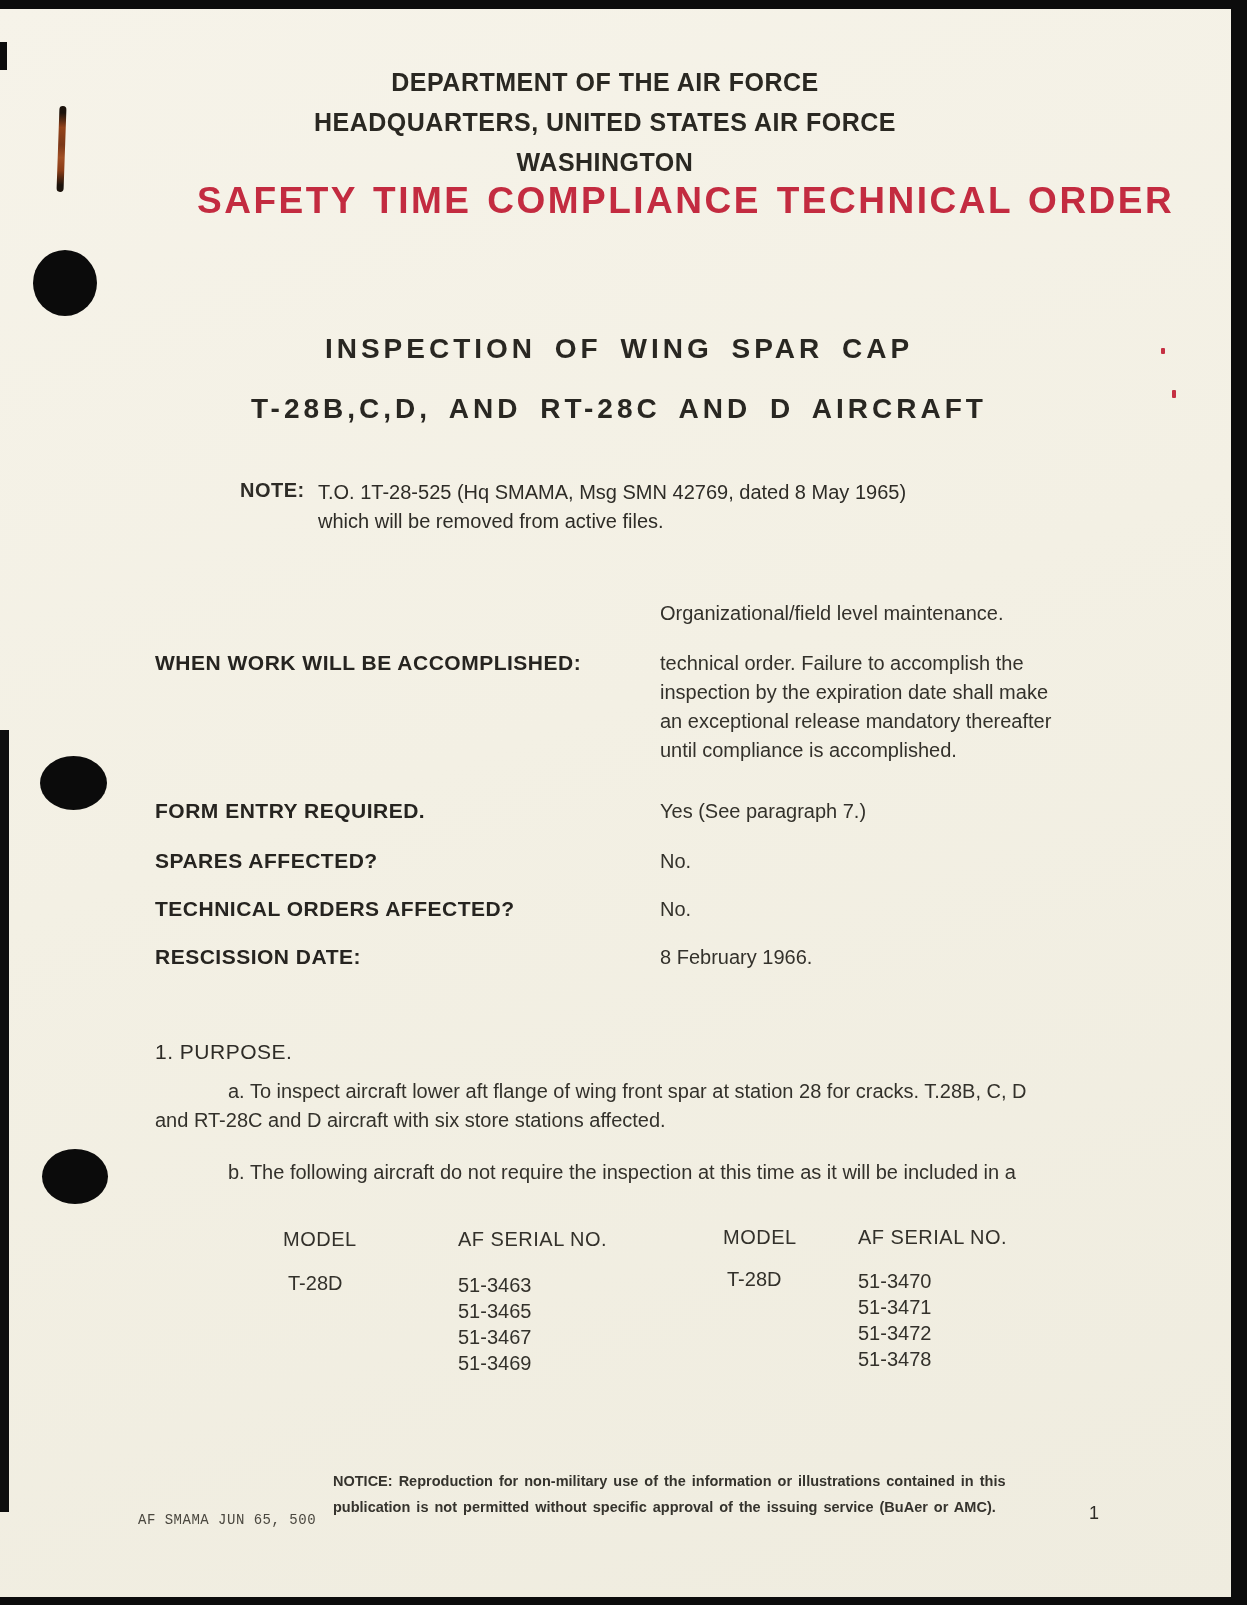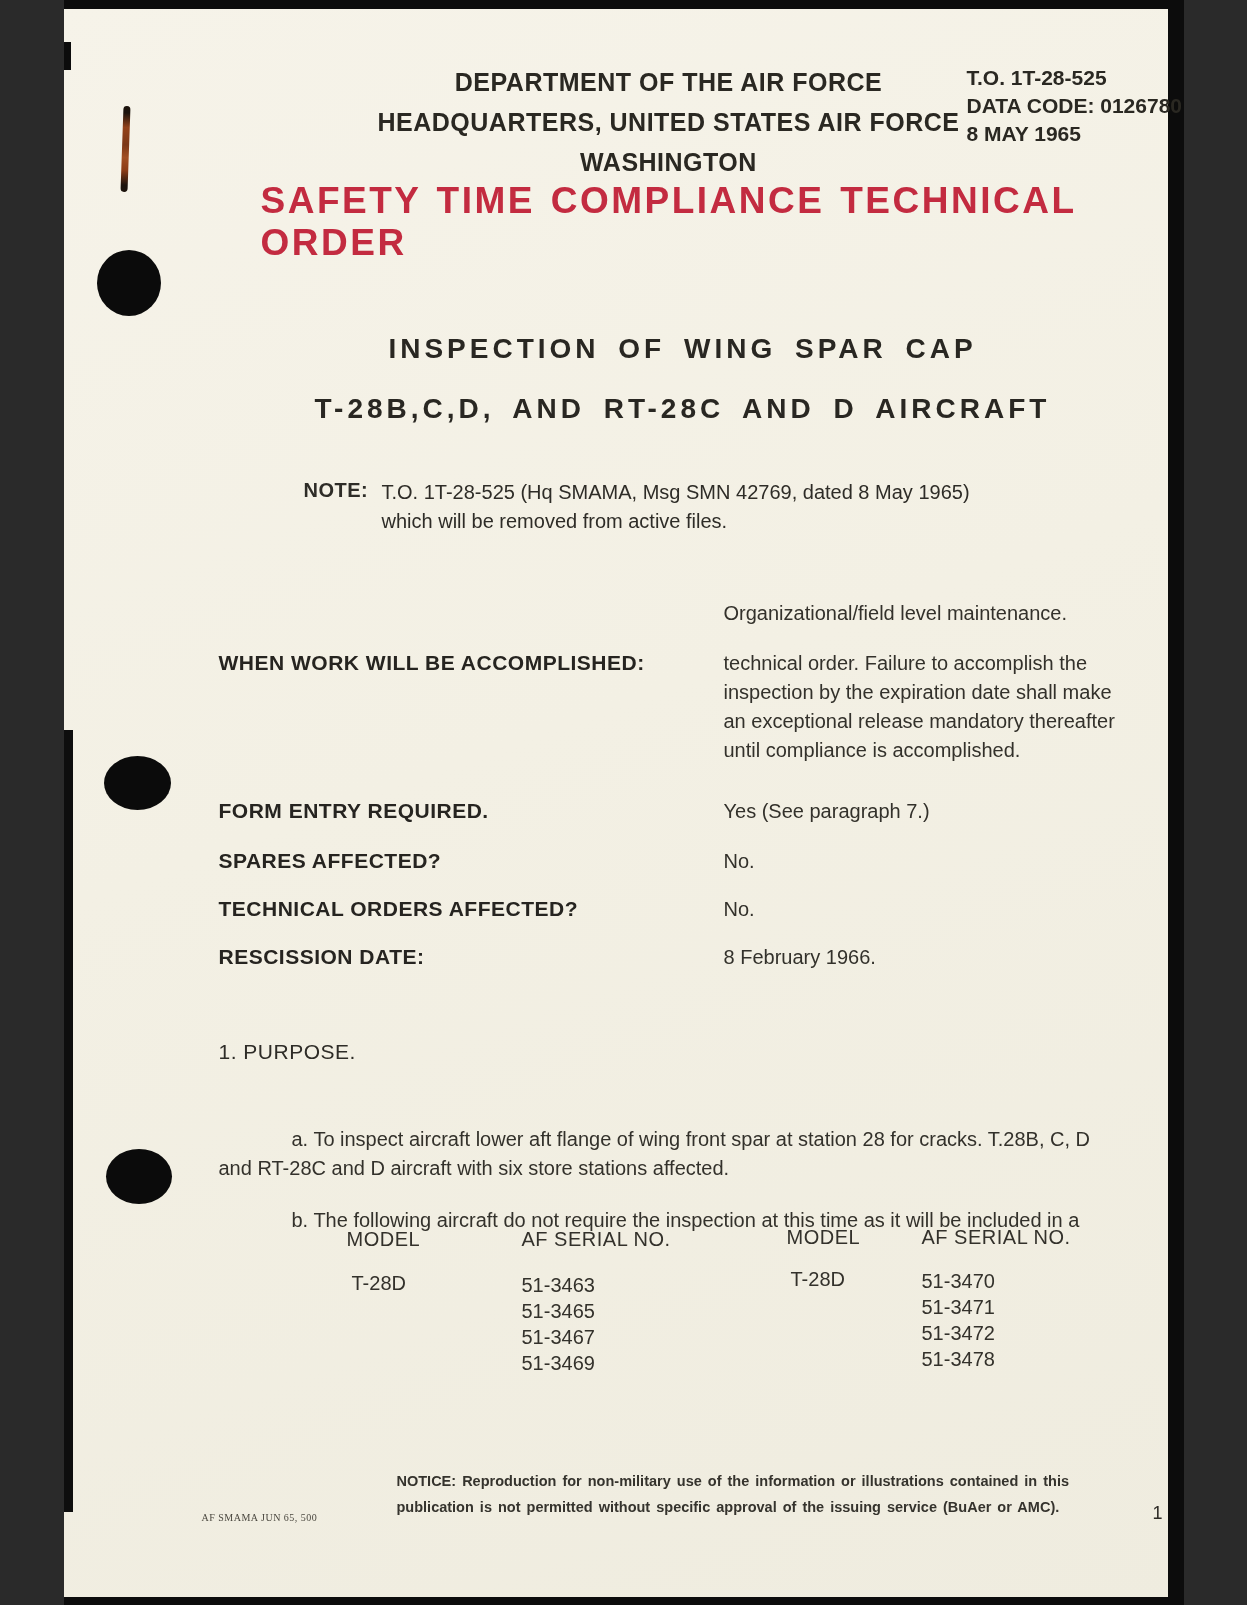--- a/index.html
+++ b/index.html
@@ -1,17 +1,17 @@
 <!DOCTYPE html>
 <html><head>
 <meta charset="utf-8">
 <style>
   html,body{margin:0;padding:0;background:#2a2a2a;}
   .page{
-    position:relative;width:1120px;height:1605px;margin:0 auto;
+    position:relative;width:1247px;height:1605px;margin:0 auto;
     background:linear-gradient(160deg,#f6f3e9 0%,#f3f0e4 45%,#efecdf 100%);
     font-family:"Liberation Sans",sans-serif;color:#2e2c27;overflow:hidden;
   }
   
   .edge-top{position:absolute;left:0;top:0;width:100%;height:9px;background:#0c0c0c;}
   .edge-right{position:absolute;right:0;top:0;width:16px;height:100%;background:#0c0c0c;}
   .edge-bottom{position:absolute;left:0;bottom:0;width:100%;height:8px;background:#0c0c0c;}
   .edge-left{position:absolute;left:0;top:730px;width:9px;height:782px;background:#0e0e0e;}
   .notch{position:absolute;left:0;top:42px;width:7px;height:28px;background:#0c0c0c;}
   
@@ -44,36 +44,36 @@
   .fl{position:absolute;font-weight:bold;font-size:21px;letter-spacing:.5px;color:#262420;}
   .fv{position:absolute;font-size:20px;line-height:29px;color:#33312b;}
   .f0l{left:155px;top:601px}.f0v{left:660px;top:599px}
   .f1l{left:155px;top:651px}.f1v{left:660px;top:649px}
   .f2l{left:155px;top:799px}.f2v{left:660px;top:797px}
   .f3l{left:155px;top:849px}.f3v{left:660px;top:847px}
   .f4l{left:155px;top:897px}.f4v{left:660px;top:895px}
   .f5l{left:155px;top:945px}.f5v{left:660px;top:943px}
   
   .purpose-h{position:absolute;left:155px;top:1040px;font-size:21px;letter-spacing:.5px;}
-  .para{position:absolute;left:155px;font-size:20px;line-height:29px;color:#33312b;margin-top:48px;}
+  .para{position:absolute;left:155px;font-size:20px;line-height:29px;color:#33312b;}
   .para div:first-child{padding-left:73px;}
   .para-a{top:1077px;}
   .para-b{top:1158px;}
   
   .th{position:absolute;font-size:20px;letter-spacing:.5px;color:#33312b;}
   .th1{left:283px;top:1228px}.th2{left:458px;top:1228px}.th3{left:723px;top:1226px}.th4{left:858px;top:1226px}
   .tmodel{position:absolute;font-size:20px;color:#33312b;}
   .tm-l{left:288px;top:1272px}.tm-r{left:727px;top:1268px}
   .tserials{position:absolute;font-size:20px;line-height:26px;color:#33312b;}
   .ts-l{left:458px;top:1272px}.ts-r{left:858px;top:1268px}
   
   .notice{position:absolute;left:333px;top:1468px;font-size:14.5px;font-weight:bold;
     line-height:26px;color:#35332d;word-spacing:2px;}
-  .imprint{position:absolute;left:138px;top:1512px;font-family:Liberation Serif, serif;
-    font-size:10px;color:#4a473f;letter-spacing:.5px;text-align:right;}
+  .imprint{position:absolute;left:138px;top:1512px;font-family:Liberation Mono, monospace;
+    font-size:14px;color:#4a473f;letter-spacing:.5px;text-align:right;}
   .pagenum{position:absolute;left:1089px;top:1503px;font-size:18px;color:#2e2c27;}
 </style>
 </head>
 <body>
 
 <div class="page">
 
   <div class="edge-top"></div>
   <div class="edge-right"></div>
   <div class="edge-bottom"></div>
@@ -83,25 +83,20 @@
   <div class="hole hole-mid"></div>
   <div class="hole hole-bot"></div>
   <div class="stain"></div>
   <div class="speck speck-1"></div>
   <div class="speck speck-2"></div>
 
   <div class="org">
     <div>DEPARTMENT OF THE AIR FORCE</div>
     <div>HEADQUARTERS, UNITED STATES AIR FORCE</div>
     <div>WASHINGTON</div>
-  </div>
-  <div class="tob">
-    <div>T.O. 1T-28-525</div>
-    <div>DATA CODE: 0126780</div>
-    <div>8 MAY 1965</div>
   </div>
   <div class="banner">SAFETY TIME COMPLIANCE TECHNICAL ORDER</div>
 
   <div class="title1">INSPECTION OF WING SPAR CAP</div>
   <div class="title2">T-28B,C,D, AND RT-28C AND D AIRCRAFT</div>
 
   <div class="note-label">NOTE:</div>
   <div class="note-text">
     <div>T.O. 1T-28-525 (Hq SMAMA, Msg SMN 42769, dated 8 May 1965)</div>
     <div>which will be removed from active files.</div>

